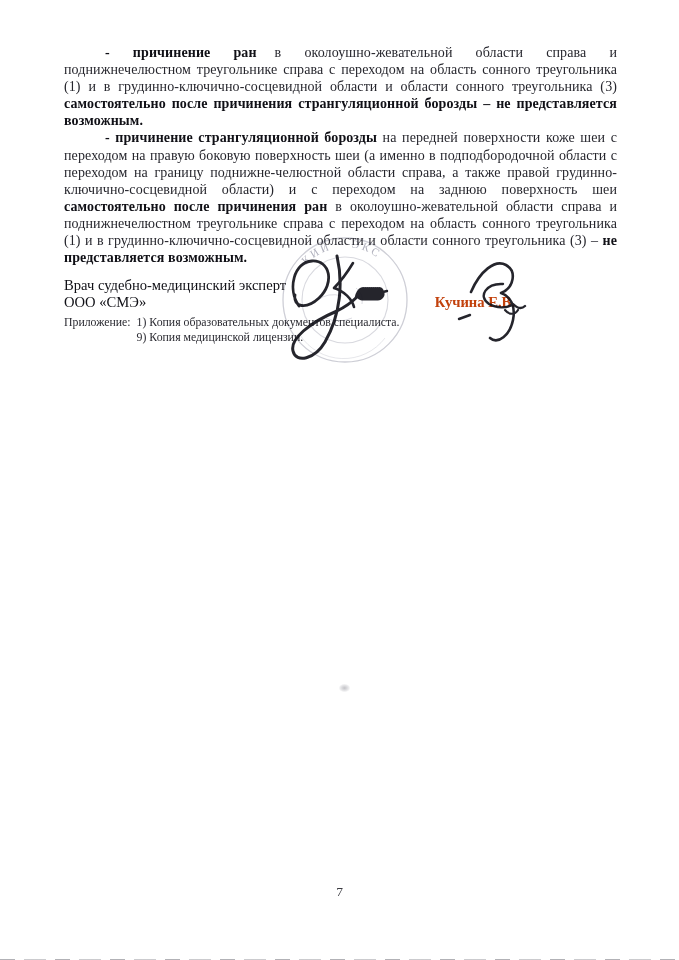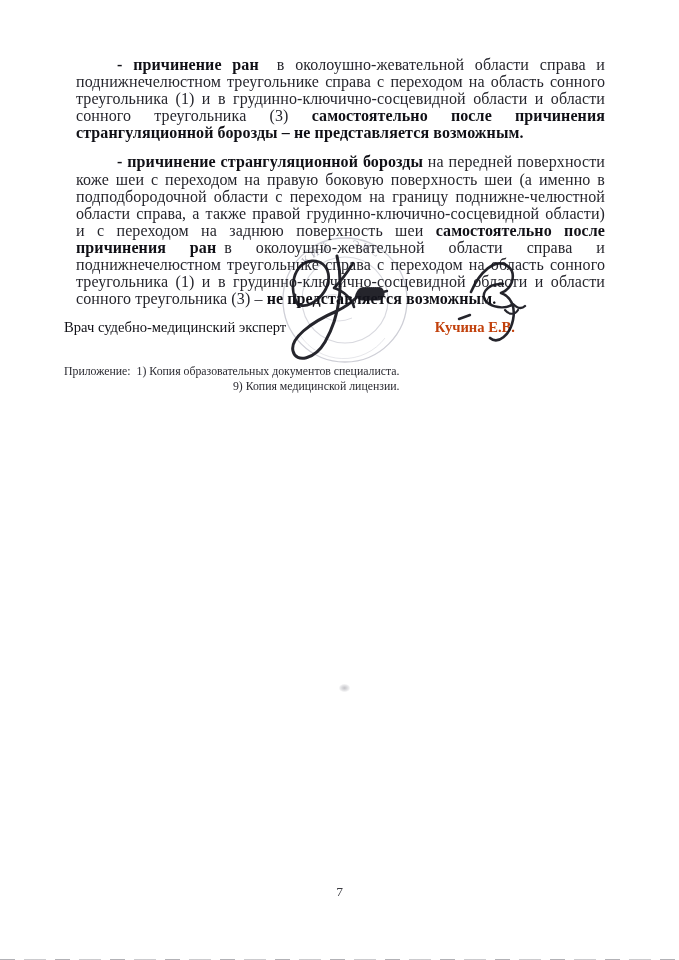--- a/index.html
+++ b/index.html
@@ -11,24 +11,24 @@
     font-family:"Liberation Serif","DejaVu Serif",serif;
     color:#22222a;
   }
   .content{
     position:absolute;
     left:64px;top:44px;
     width:553px;
     z-index:2;
   }
   .para{
-    margin:12px;
+    margin:0;
     text-align:justify;
     text-indent:41px;
-    font-size:16px;
+    font-size:14px;
     line-height:17.1px;
     letter-spacing:.1px;
     color:#26262d;
   }
   .para b{color:#101016;}
   .gap{display:inline-block;width:18px;}
   .gap-sm{display:inline-block;width:8px;}
   .sig-row{
     display:flex;
     align-items:flex-end;
@@ -38,25 +38,24 @@
   }
   .sig-left{font-weight:normal;color:#101016;white-space:nowrap;}
   .sig-right{
     font-weight:bold;color:#c2410c;
     margin-left:auto;
     margin-right:102px;
     white-space:nowrap;
   }
   .attachments{
     display:flex;
-    margin-top:28px;
+    margin-top:5px;
     font-size:11.8px;
     line-height:15px;
     color:#2a2a31;
-    text-align:right;
   }
   .att-label{white-space:nowrap;}
   .att-items{margin-left:6px;}
   .page-number{
     position:absolute;
     left:0;right:0;top:884px;
     text-align:center;
     font-size:13.5px;
     color:#3a3a40;
     z-index:2;
@@ -105,20 +104,21 @@
   </svg>
 
   <div class="content">
     <p class="para"><b>- причинение ран</b><span class="gap"></span><span>в околоушно-жевательной области справа и поднижнечелюстном треугольнике справа с переходом на область сонного треугольника (1) и в грудинно-ключично-сосцевидной области и области сонного треугольника (3) </span><b>самостоятельно после причинения странгуляционной борозды – не представляется возможным.</b></p>
 
     <p class="para"><b>- причинение странгуляционной борозды</b><span> на передней поверхности коже шеи с переходом на правую боковую поверхность шеи (а именно в подподбородочной области с переходом на границу поднижне-челюстной области справа, а также правой грудинно-ключично-сосцевидной области) и с переходом на заднюю поверхность шеи </span><b>самостоятельно после причинения ран</b><span class="gap-sm"></span><span>в околоушно-жевательной области справа и поднижнечелюстном треугольнике справа с переходом на область сонного треугольника (1) и в грудинно-ключично-сосцевидной области и области сонного треугольника (3) – </span><b>не представляется возможным.</b></p>
 
     <div class="sig-row">
       <div class="sig-left">
         <div>Врач судебно-медицинский эксперт</div>
+        <div>ООО «СМЭ»</div>
       </div>
       <div class="sig-right">Кучина Е.В.</div>
     </div>
 
     <div class="attachments">
       <div class="att-label">Приложение:</div>
       <div class="att-items">
         <div>1) Копия образовательных документов специалиста.</div>
         <div>9) Копия медицинской лицензии.</div>
       </div>

